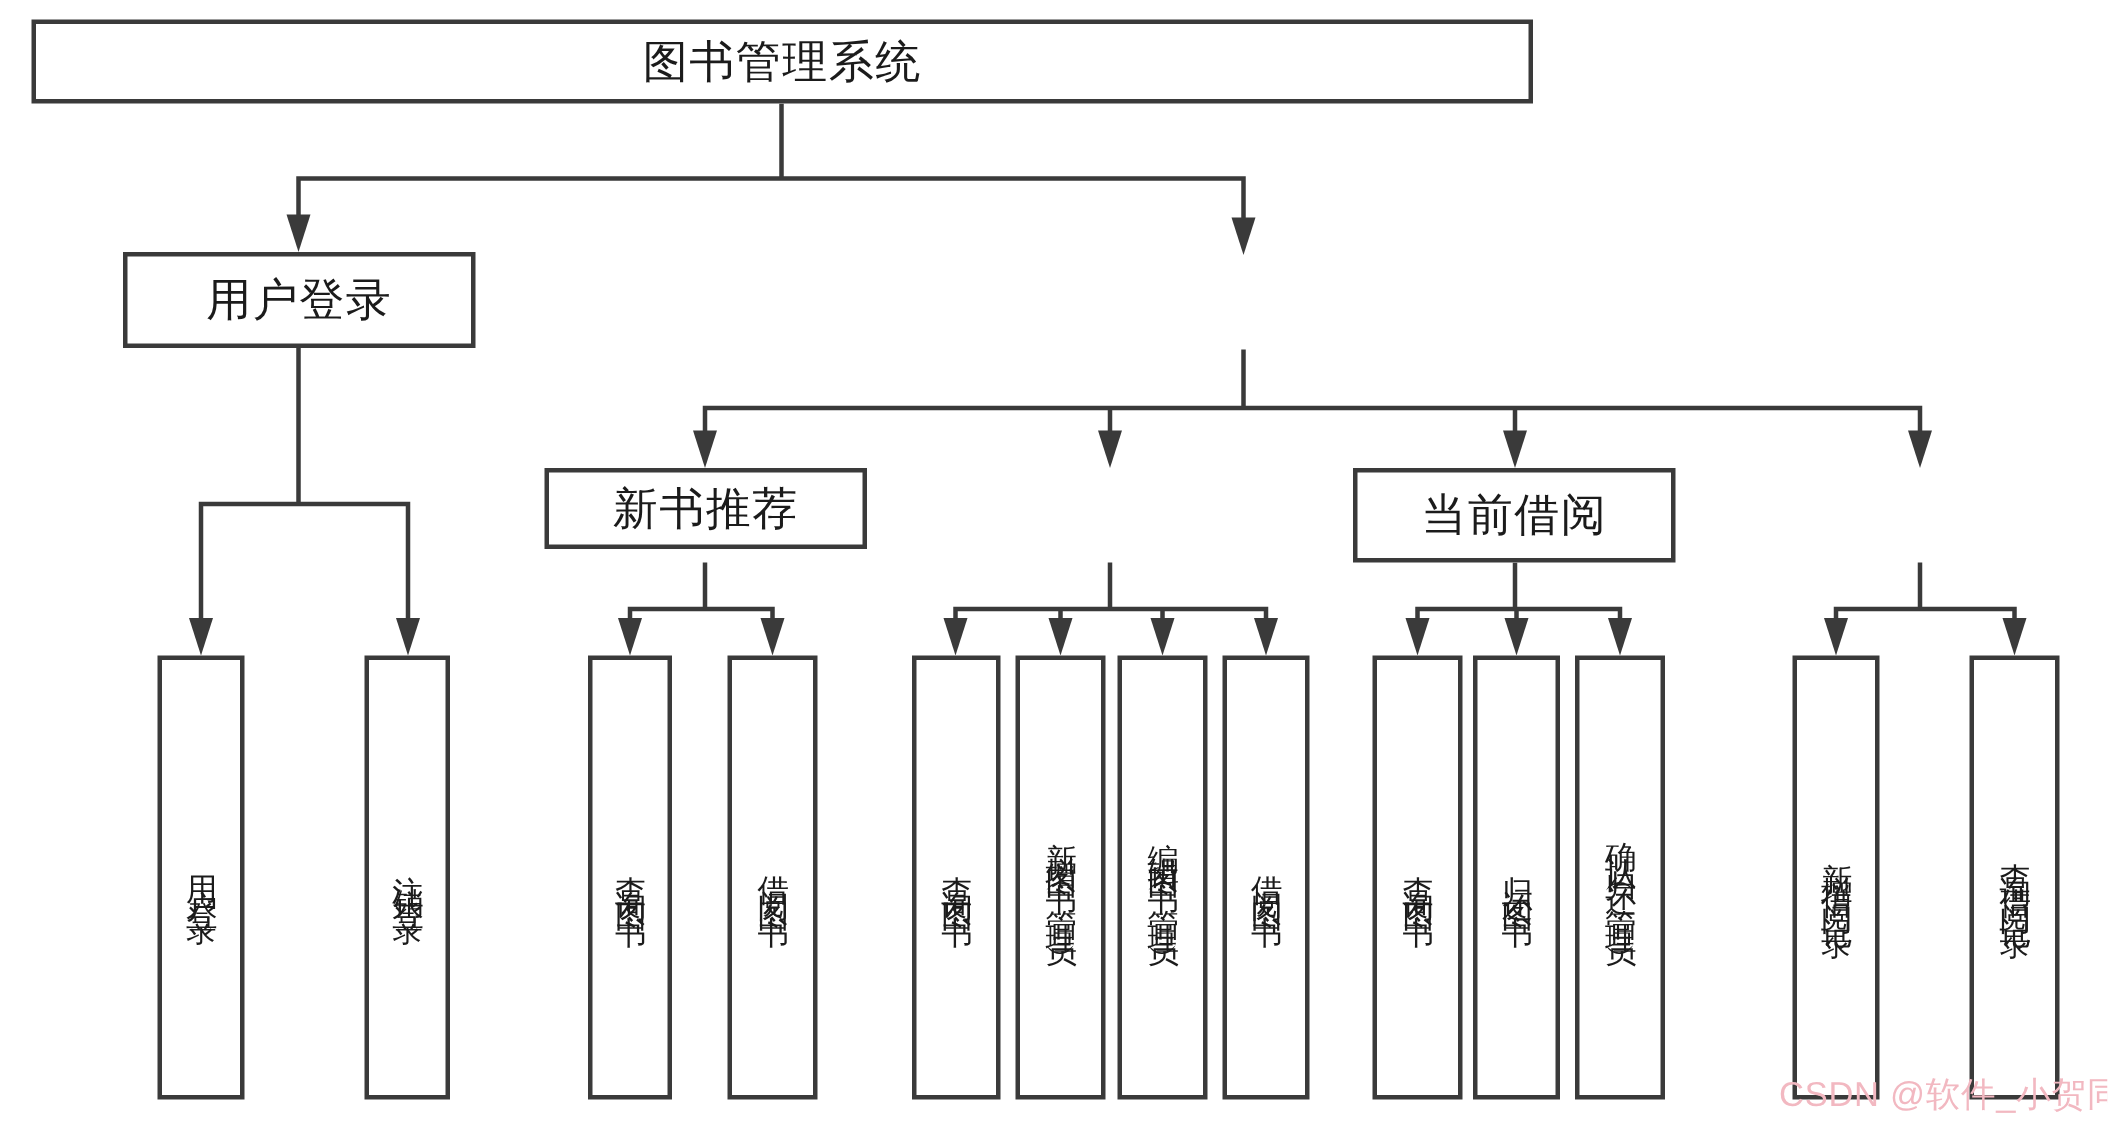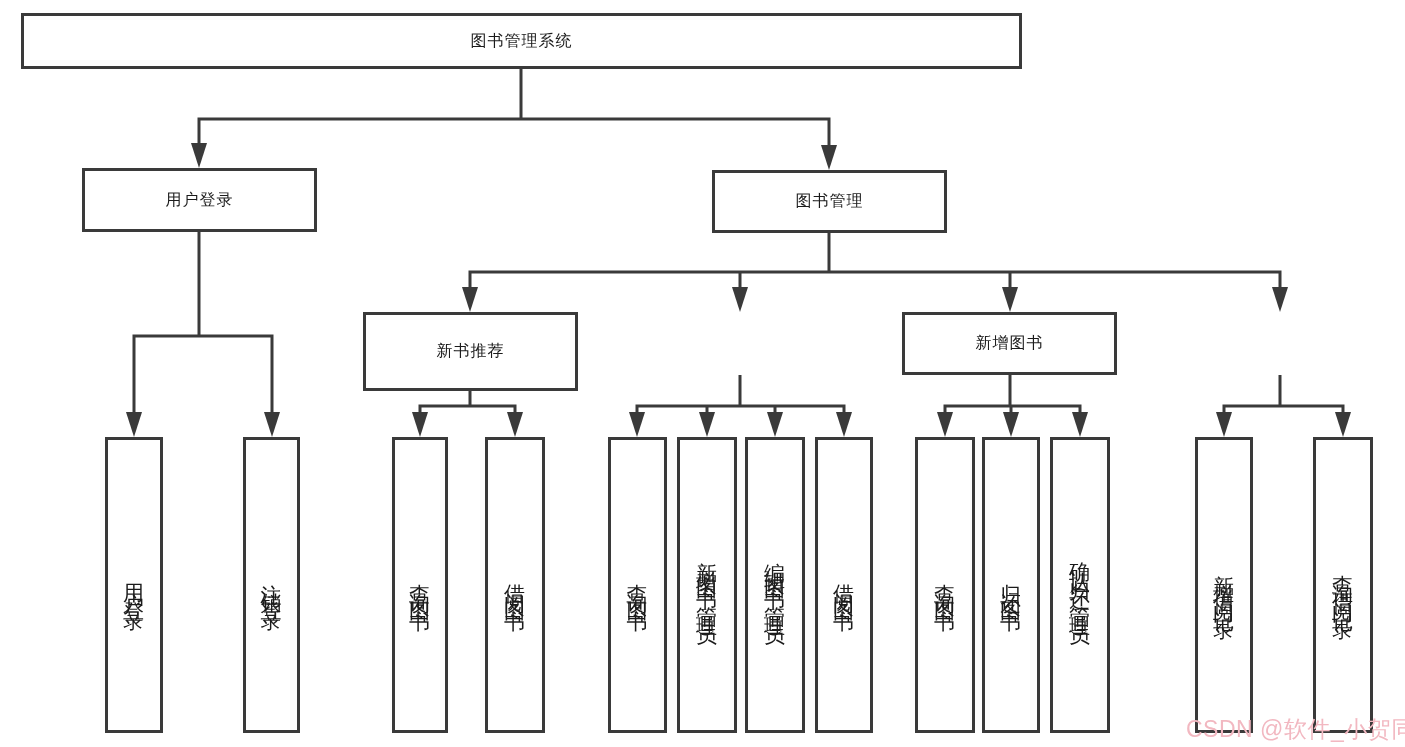--- a/index.html
+++ b/index.html
@@ -18,21 +18,21 @@
   .wires{position:absolute;left:0;top:0;z-index:1;}
   .wire{stroke:var(--line);stroke-width:3;fill:none;}
   .ah{fill:var(--line);}
   .node{
     position:absolute;box-sizing:border-box;
     border:3px solid var(--line);
     background:#fff;color:var(--text);
     display:flex;align-items:center;justify-content:center;
     z-index:2;
   }
-  .hbox{font-size:16px;letter-spacing:1px;font-weight:400;}
+  .hbox{font-size:30px;letter-spacing:1px;font-weight:400;}
   .vtext{
     writing-mode:vertical-rl;
     text-orientation:mixed;
     font-size:21px;letter-spacing:9px;line-height:1.1;
     color:var(--text);
   }
   .watermark{
     position:absolute;left:1186px;top:714px;
     font-size:23px;letter-spacing:.5px;white-space:nowrap;
     color:var(--watermark);z-index:5;font-weight:400;
@@ -78,24 +78,23 @@
     <use href="#arrowhead" class="ah" x="1080" y="437"></use>
 
     <path class="wire" d="M1280,375 V406 M1224,414 V406 H1343 V414"></path>
     <use href="#arrowhead" class="ah" x="1224" y="437"></use>
     <use href="#arrowhead" class="ah" x="1343" y="437"></use>
   </svg>
 
   <div class="node hbox" style="left:21px;top:13px;width:1001px;height:56px">图书管理系统</div>
 
   <div class="node hbox" style="left:82px;top:168px;width:235px;height:64px">用户登录</div>
-  <div class="node hbox" style="left:712px;top:170px;width:235px;height:63px">图书管理</div>
 
-  <div class="node hbox" style="left:363px;top:312px;width:215px;height:79px">新书推荐</div>
-  <div class="node hbox" style="left:902px;top:312px;width:215px;height:63px">新增图书</div>
+  <div class="node hbox" style="left:363px;top:312px;width:215px;height:54px">新书推荐</div>
+  <div class="node hbox" style="left:902px;top:312px;width:215px;height:63px">当前借阅</div>
 
   <div class="node" style="left:105px;top:437px;width:58px;height:296px">
     <span class="vtext">用户登录</span>
   </div>
   <div class="node" style="left:243px;top:437px;width:57px;height:296px">
     <span class="vtext">注销登录</span>
   </div>
 
   <div class="node" style="left:392px;top:437px;width:56px;height:296px">
     <span class="vtext">查询图书</span>

